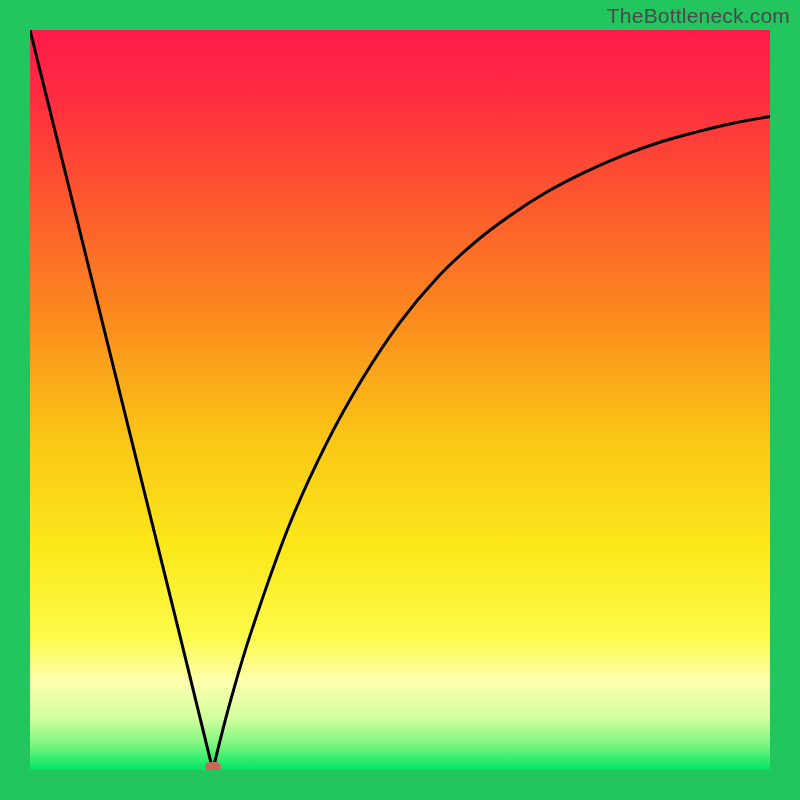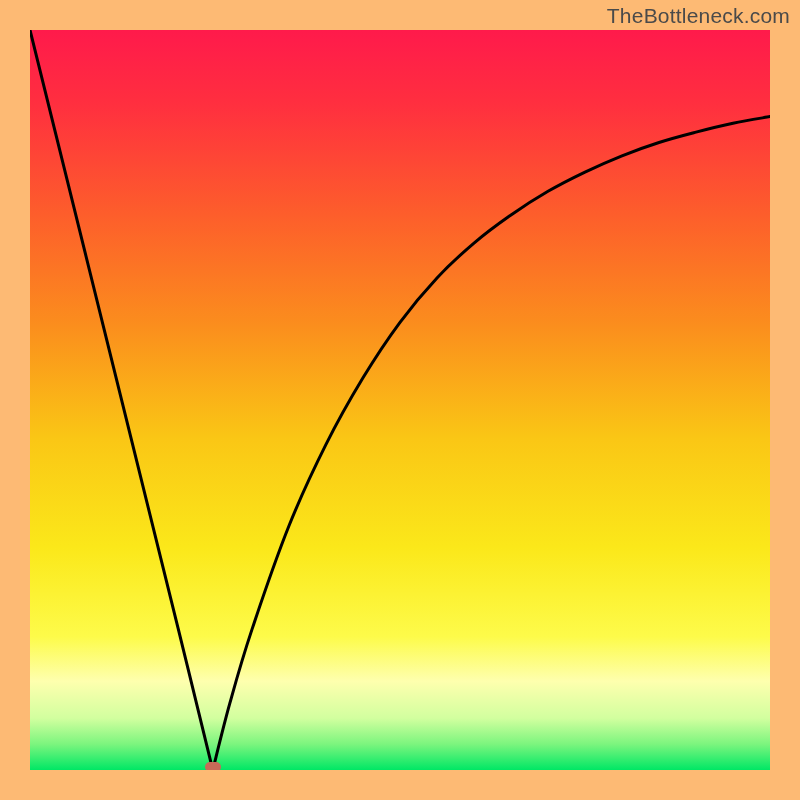--- a/index.html
+++ b/index.html
@@ -8,21 +8,21 @@
     width: 800px;
     height: 800px;
     overflow: hidden;
     background: #000;
     font-family: Arial, Helvetica, sans-serif;
   }
   .frame {
     position: relative;
     width: 800px;
     height: 800px;
-    background: #fdba74;
+    background: #22c55e;
   }
   .plot-area {
     position: absolute;
     left: 30px;
     top: 30px;
     width: 740px;
     height: 740px;
     overflow: hidden;
   }
   .gradient {

